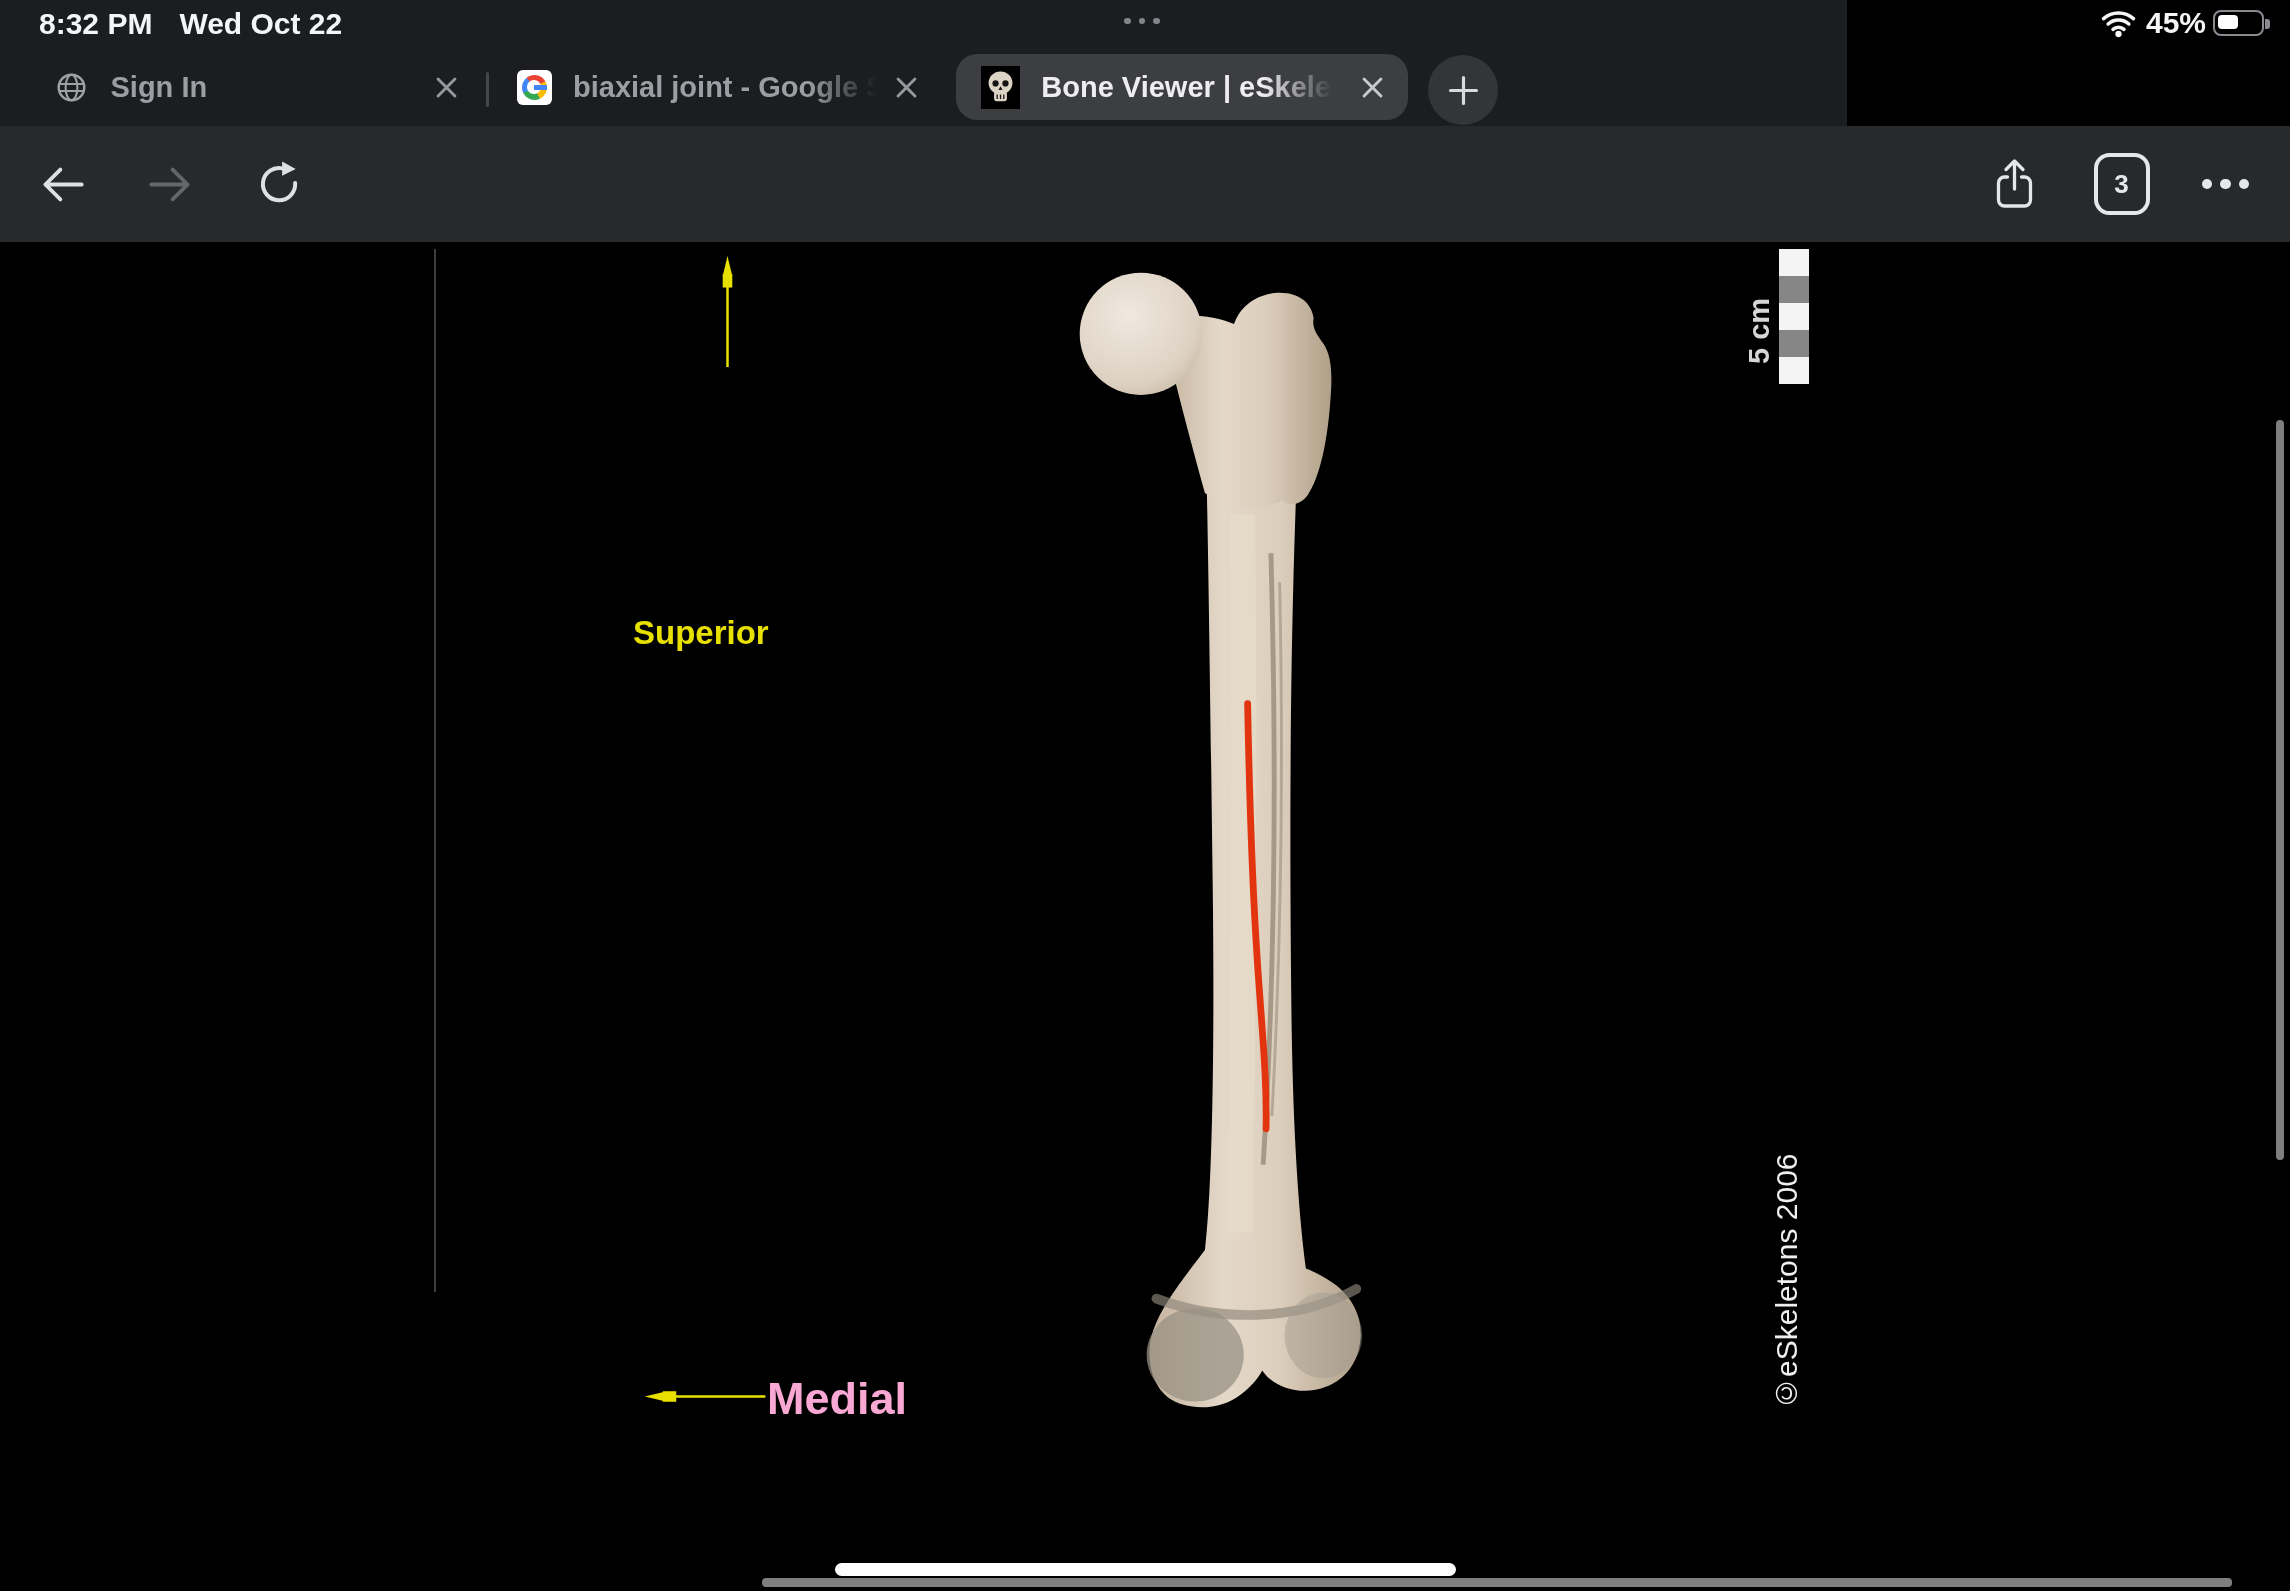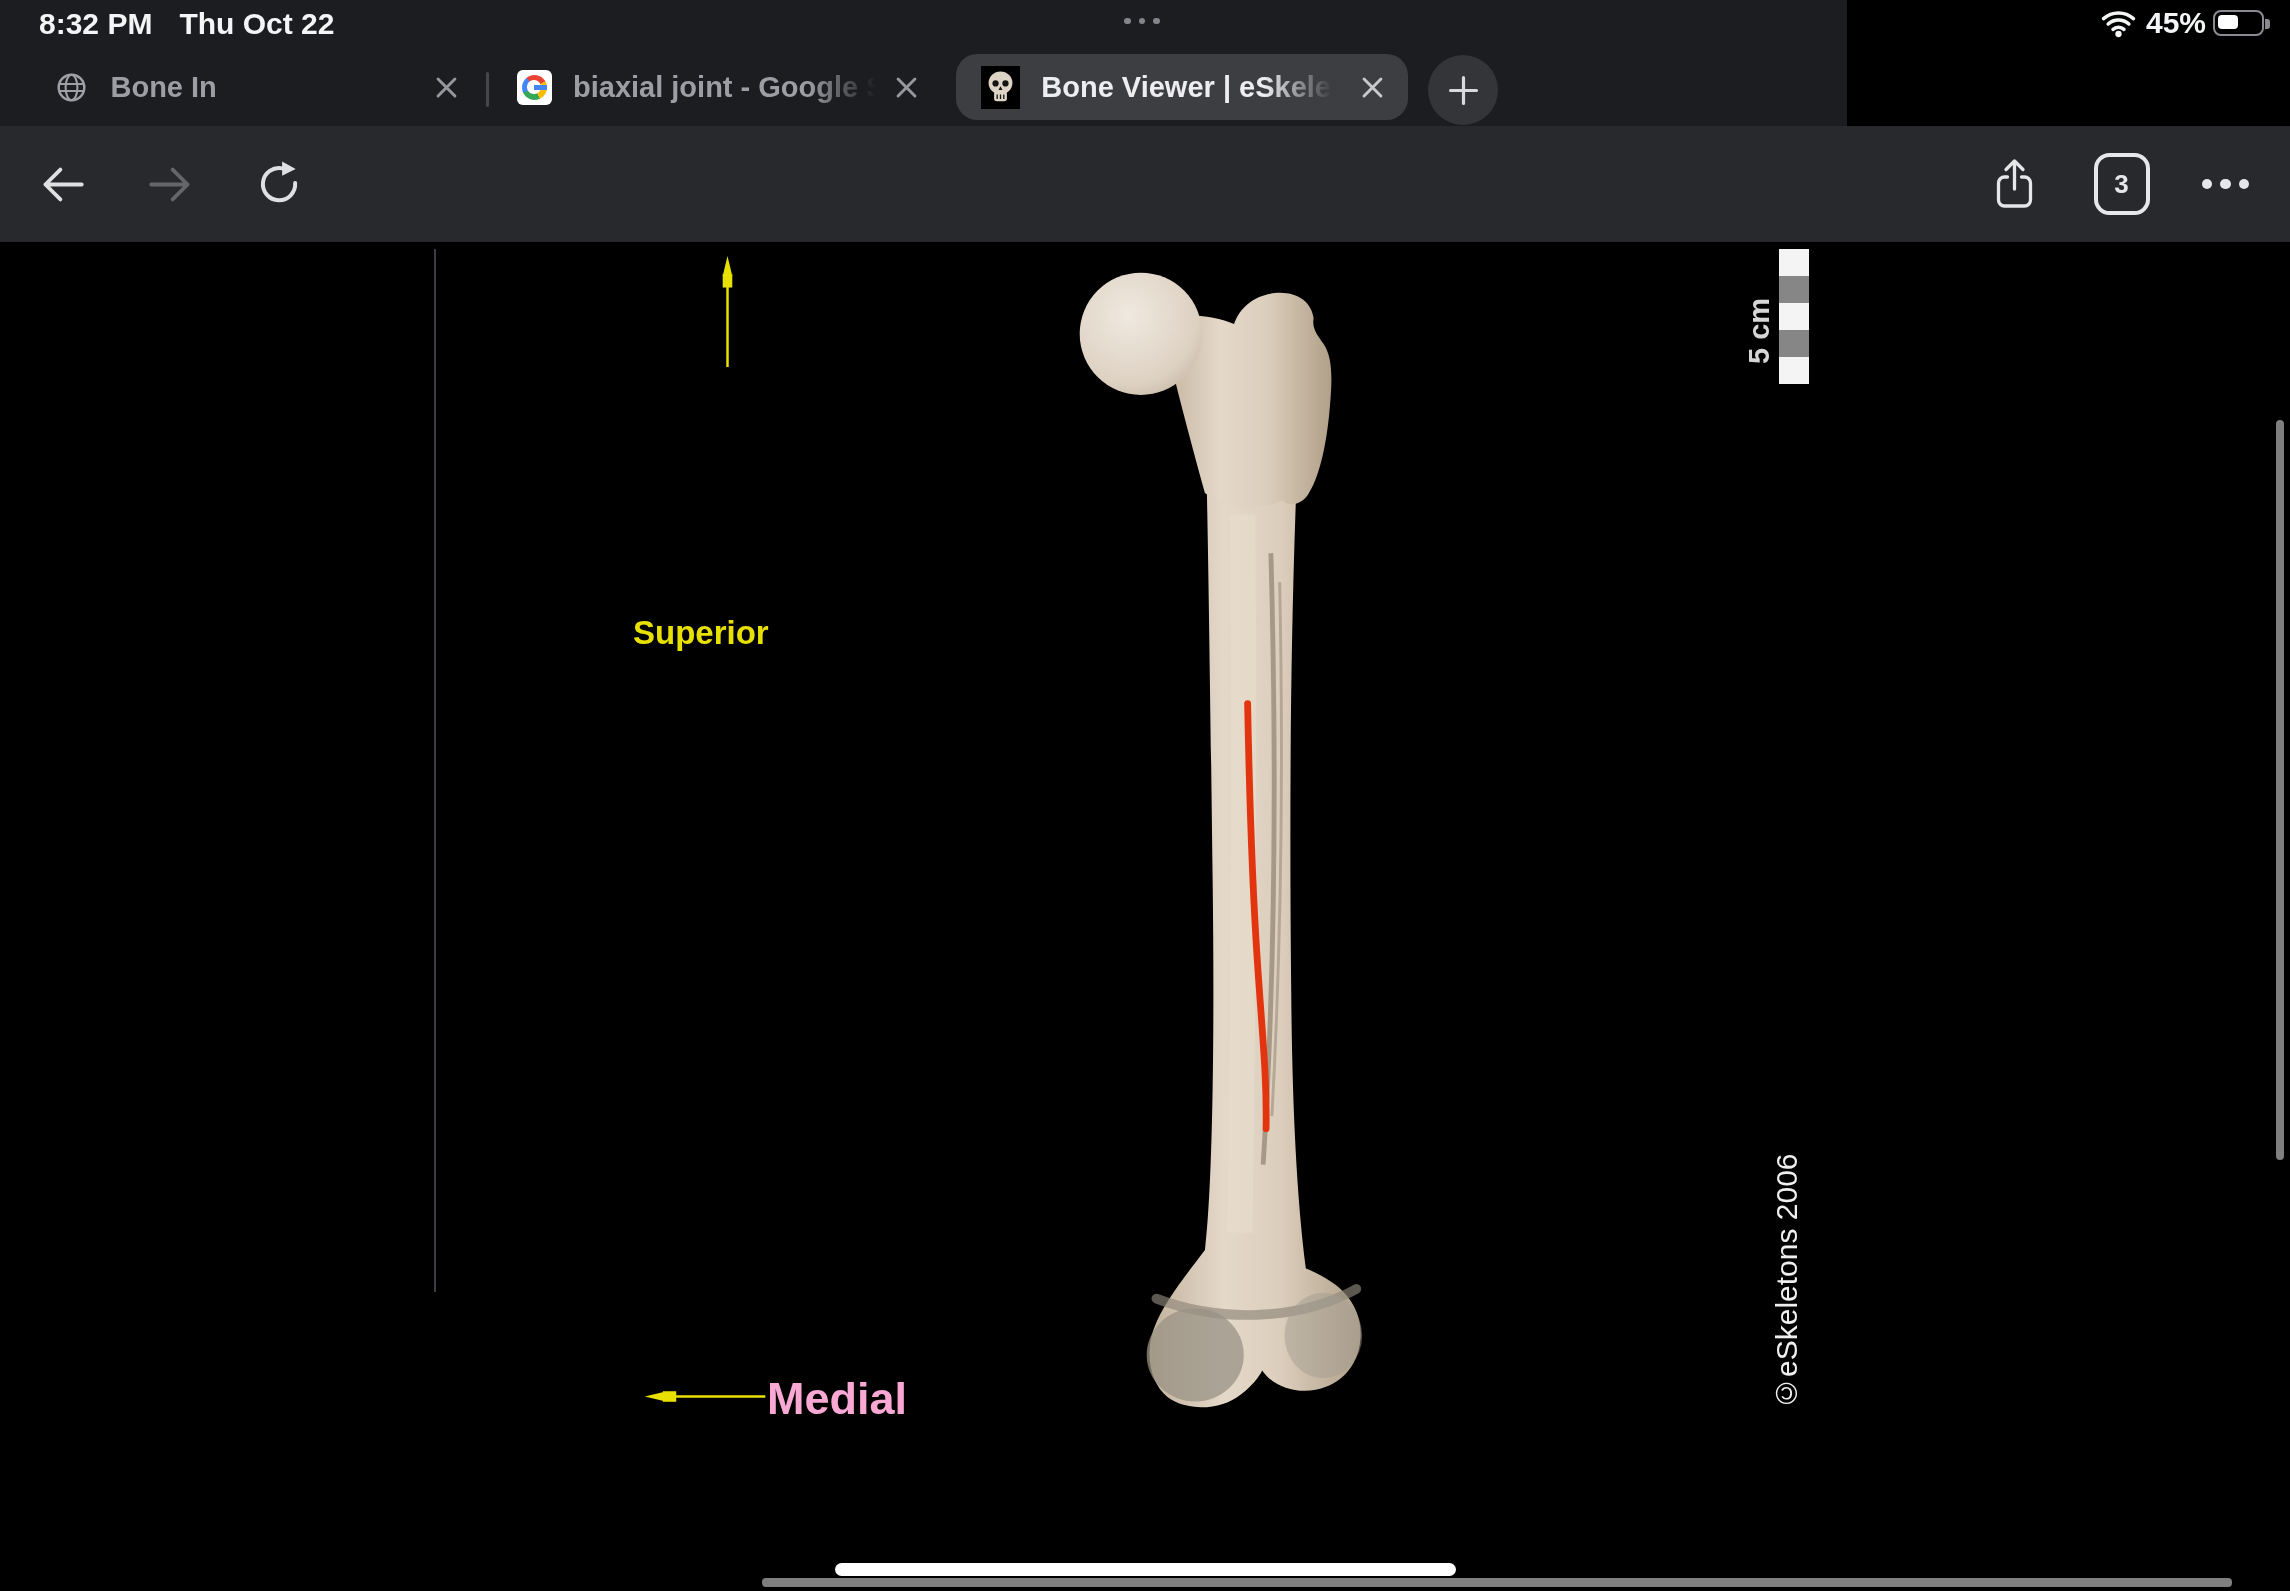--- a/index.html
+++ b/index.html
@@ -82,21 +82,21 @@
 </style>
 </head>
 <body>
 
 <div class="screen">
 
   <div class="top-chrome">
 
     <div class="status-left">
       <span>8:32 PM</span>
-      <span>Thu Oct 22</span>
+      <span>Wed Oct 22</span>
     </div>
 
     <div class="mt-dots">
         <span></span>
         <span></span>
         <span></span>
       </div>
 
     <div class="status-right">
       <svg class="icon" width="41" height="30" viewBox="0 0 24 18">
@@ -109,21 +109,21 @@
           <div class="nub"></div>
       </div>
     </div>
 
     <div class="tab tab1">
       <svg class="icon" width="33" height="33" viewBox="0 0 24 24">
         <circle cx="12" cy="12" r="9.3" fill="none" stroke="#9fa0a5" stroke-width="1.8"></circle>
         <ellipse cx="12" cy="12" rx="4.3" ry="9.3" fill="none" stroke="#9fa0a5" stroke-width="1.5"></ellipse>
         <path d="M3.3 9.4 h17.4 M3.3 14.6 h17.4" fill="none" stroke="#9fa0a5" stroke-width="1.5"></path>
       </svg>
-      <span class="tab-title">Bone In</span>
+      <span class="tab-title">Sign In</span>
       <svg class="tab-close icon" viewBox="0 0 24 24">
         <path d="M5 5 L19 19 M19 5 L5 19" stroke="currentColor" stroke-width="2.4" stroke-linecap="round" fill="none"></path>
       </svg>
     </div>
 
     <div class="tab-divider"></div>
 
     <div class="tab tab2">
       <span class="gfav">
           <span class="gmark"></span>

